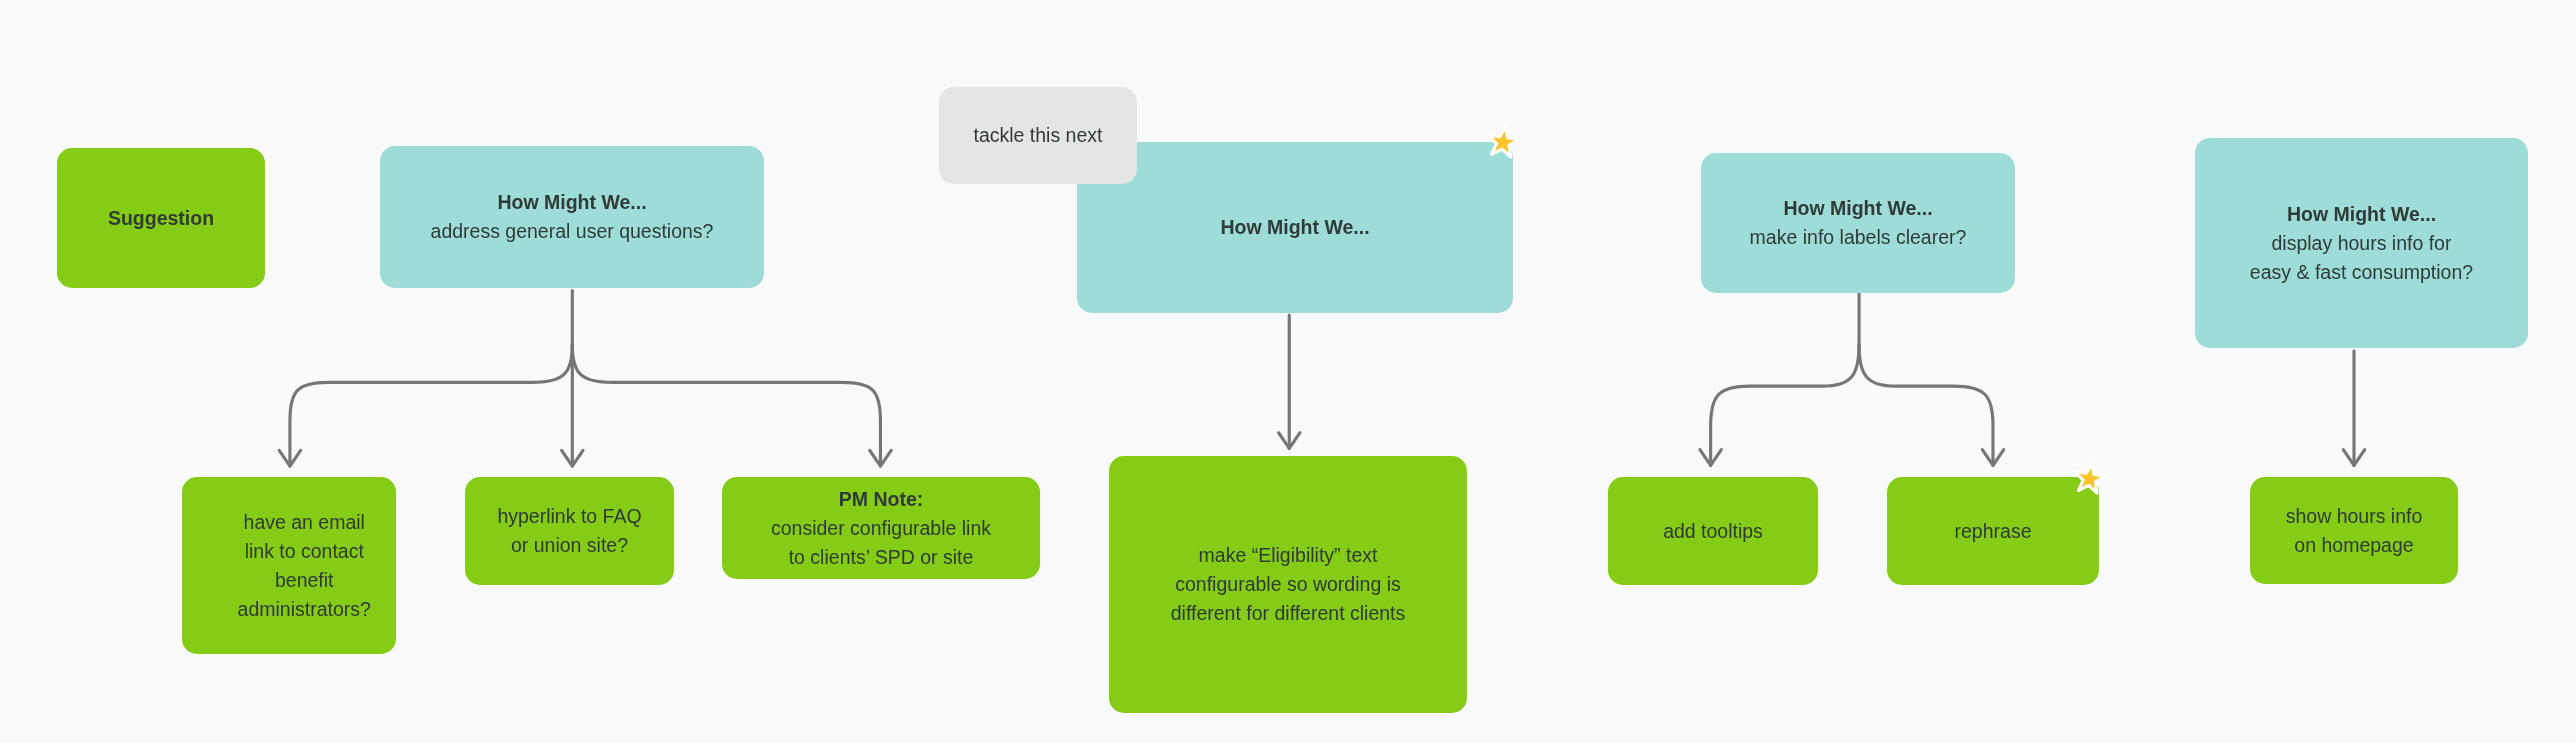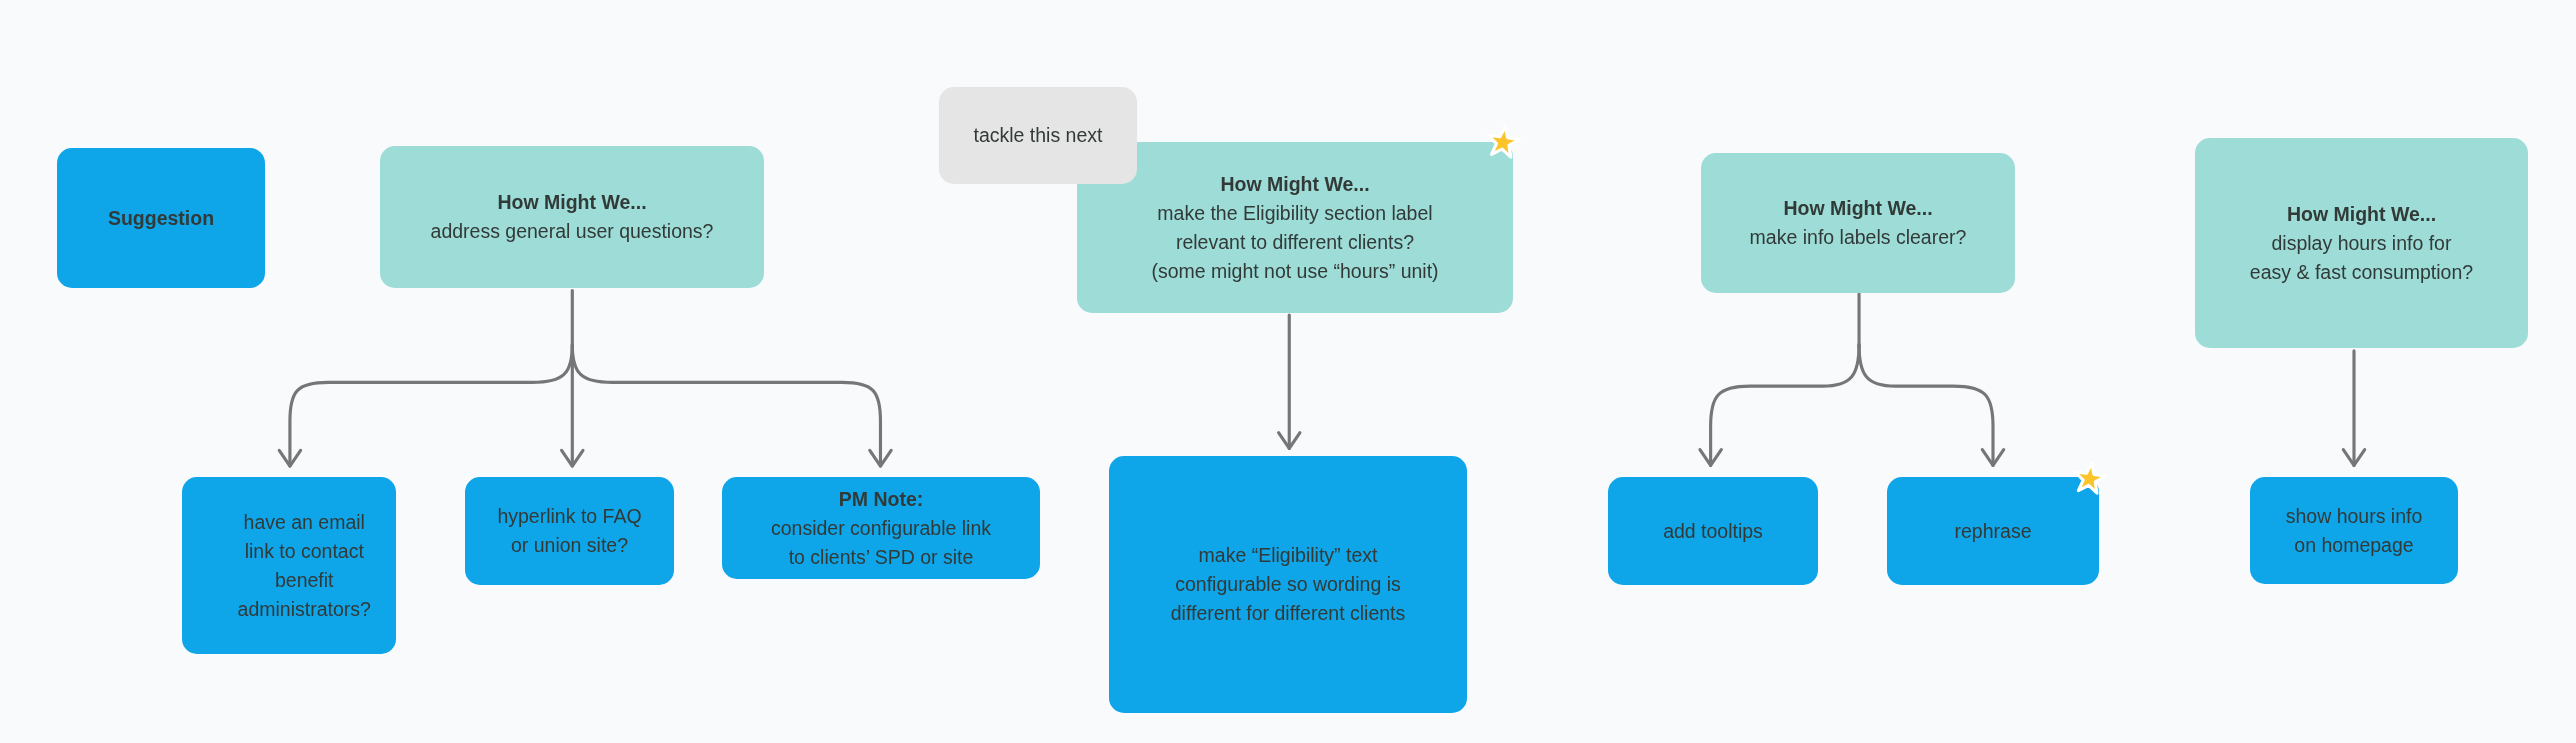--- a/index.html
+++ b/index.html
@@ -13,21 +13,21 @@
   .note{
     position:absolute;z-index:2;
     border-radius:15px;
     display:flex;flex-direction:column;align-items:center;justify-content:center;
     text-align:center;color:#323A38;
     font-size:19.5px;line-height:29px;
     padding:0 7.5px;box-sizing:border-box;
   }
   .note .title{font-weight:bold;white-space:pre-line;}
   .note .body{white-space:pre-line;}
-  .green{background:#0ea5e9;}
+  .green{background:#84cc16;}
   .teal{background:#9DDCD7;}
   .light-teal{background:#e5e5e5;z-index:3;}
   svg.star{position:absolute;z-index:4;overflow:visible;}
 </style>
 </head>
 <body>
 
 <div id="canvas">
 
   <svg id="connectors" width="2576" height="744" viewBox="0 0 4096 1183">
@@ -58,23 +58,20 @@
     <div class="title">Suggestion</div>
   </div>
 
   <div class="note teal" style="left:380px;top:146px;width:384px;height:142px;">
     <div class="title">How Might We...</div>
     <div class="body">address general user questions?</div>
   </div>
 
   <div class="note teal" style="left:1077px;top:142px;width:436px;height:171px;">
     <div class="title">How Might We...</div>
-    <div class="body">make the Eligibility section label
-relevant to different clients?
-(some might not use “hours” unit)</div>
   </div>
 
   <div class="note light-teal" style="left:939px;top:87px;width:198px;height:97px;">
     <div class="body">tackle this next</div>
   </div>
 
   <div class="note teal" style="left:1701px;top:153px;width:314px;height:140px;">
     <div class="title">How Might We...</div>
     <div class="body">make info labels clearer?</div>
   </div>

